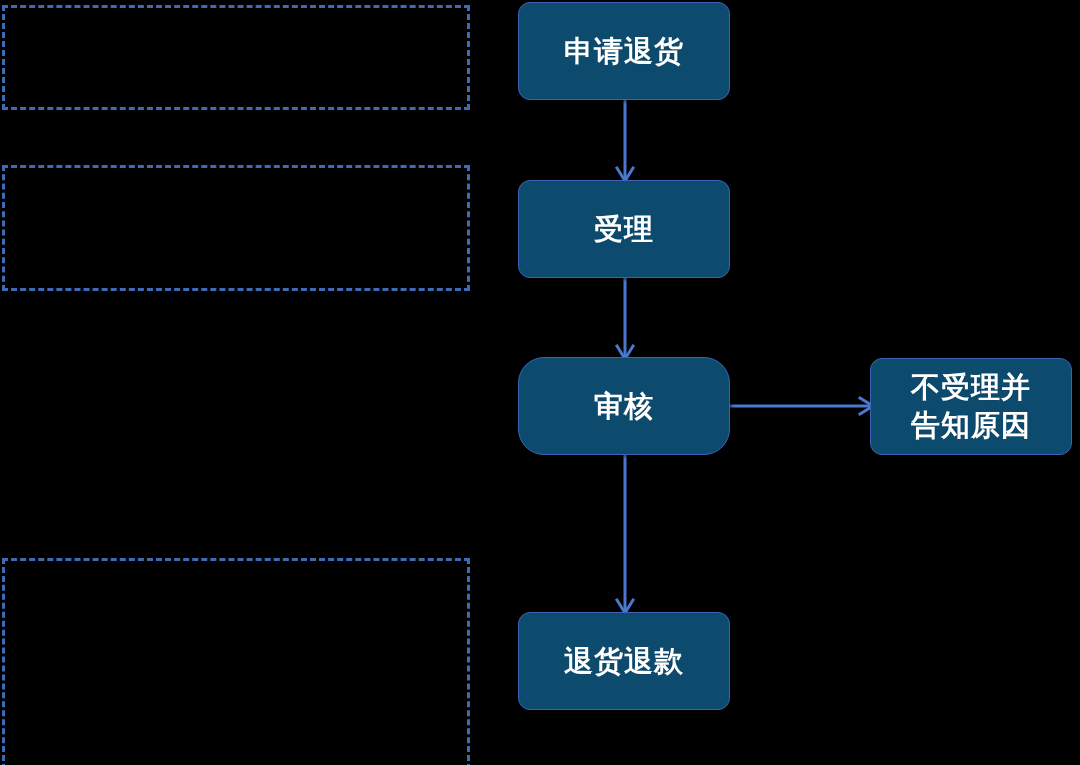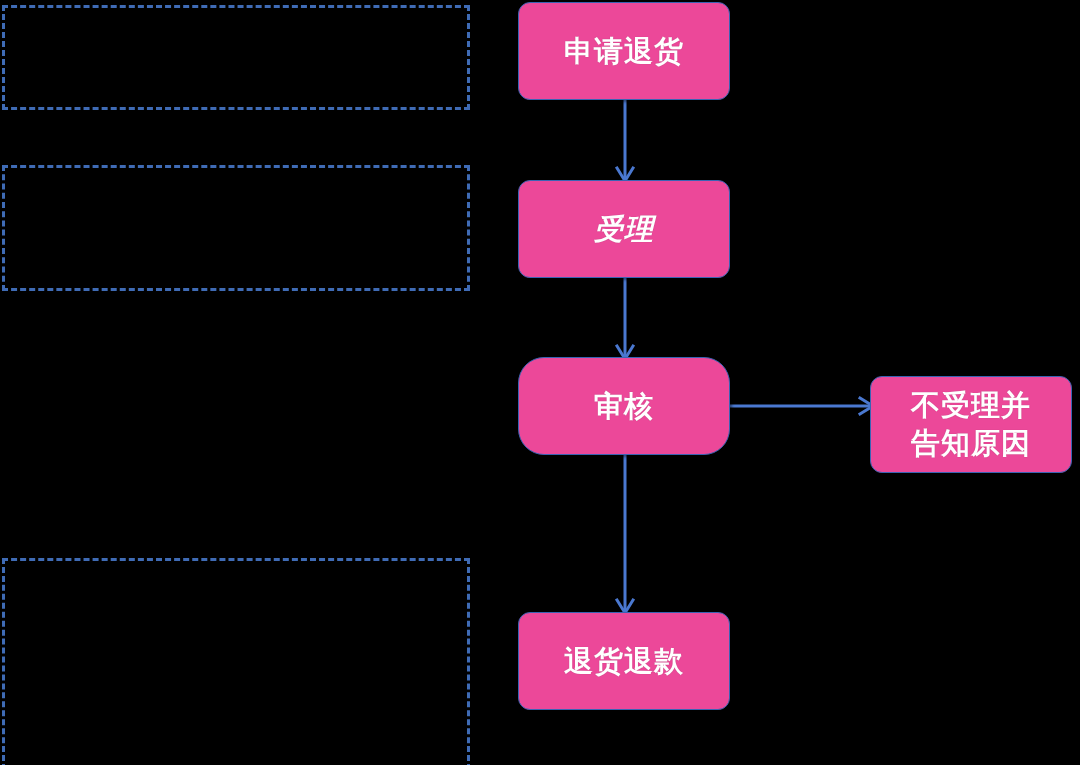--- a/index.html
+++ b/index.html
@@ -25,21 +25,21 @@
   .dashed-frame {
     position: absolute;
     box-sizing: border-box;
     border: 3px dashed #3f6bb5;
     background: transparent;
   }
   
   .flow-box {
     position: absolute;
     box-sizing: border-box;
-    background: #ec4899;
+    background: #0c4a6e;
     border: 1px solid #3a63b4;
     border-radius: 12px;
     box-shadow: 2px 2px 3px rgba(0,0,0,0.45);
     display: flex;
     align-items: center;
     justify-content: center;
     text-align: center;
   }
   .flow-box .box-label {
     color: #ffffff;
@@ -99,30 +99,30 @@
     <svg width="150" height="26" viewBox="0 0 150 26">
       <line x1="0" y1="13" x2="144" y2="13" stroke="#4a78d0" stroke-width="3"></line>
       <path d="M 134 5 L 147 13 L 134 21" fill="none" stroke="#4a78d0" stroke-width="3" stroke-linecap="square"></path>
     </svg>
   </div>
 
   <div class="flow-box" style="left:518px; top:2px; width:212px; height:98px;">
     <span class="box-label">申请退货</span>
   </div>
 
-  <div class="flow-box" style="left:518px; top:180px; width:212px; height:98px;font-style:italic;">
+  <div class="flow-box" style="left:518px; top:180px; width:212px; height:98px;">
     <span class="box-label">受理</span>
   </div>
 
   <div class="flow-box" style="left:518px; top:357px; width:212px; height:98px;border-radius:26px;">
     <span class="box-label">审核</span>
   </div>
 
   <div class="flow-box" style="left:518px; top:612px; width:212px; height:98px;text-align:right;">
     <span class="box-label">退货退款</span>
   </div>
 
-  <div class="flow-box two-line" style="left:870px; top:376px; width:202px; height:97px;">
+  <div class="flow-box two-line" style="left:870px; top:358px; width:202px; height:97px;">
     <span class="box-label">不受理并
 告知原因</span>
   </div>
 
 </div>
 
 </body></html>

